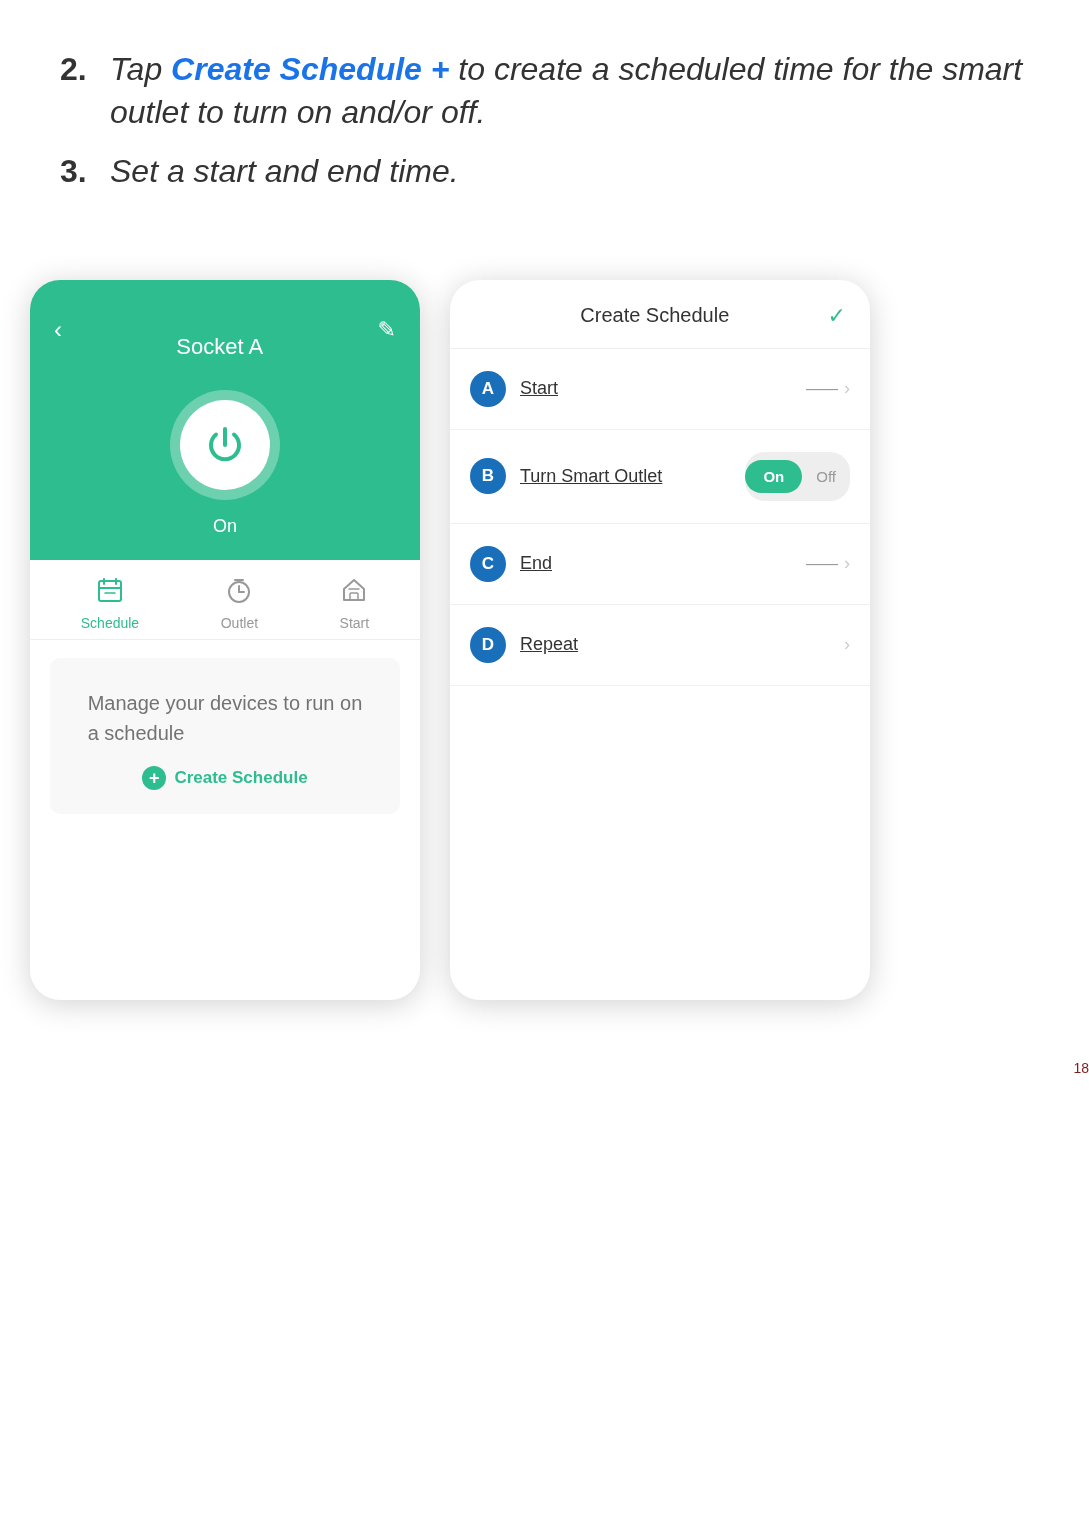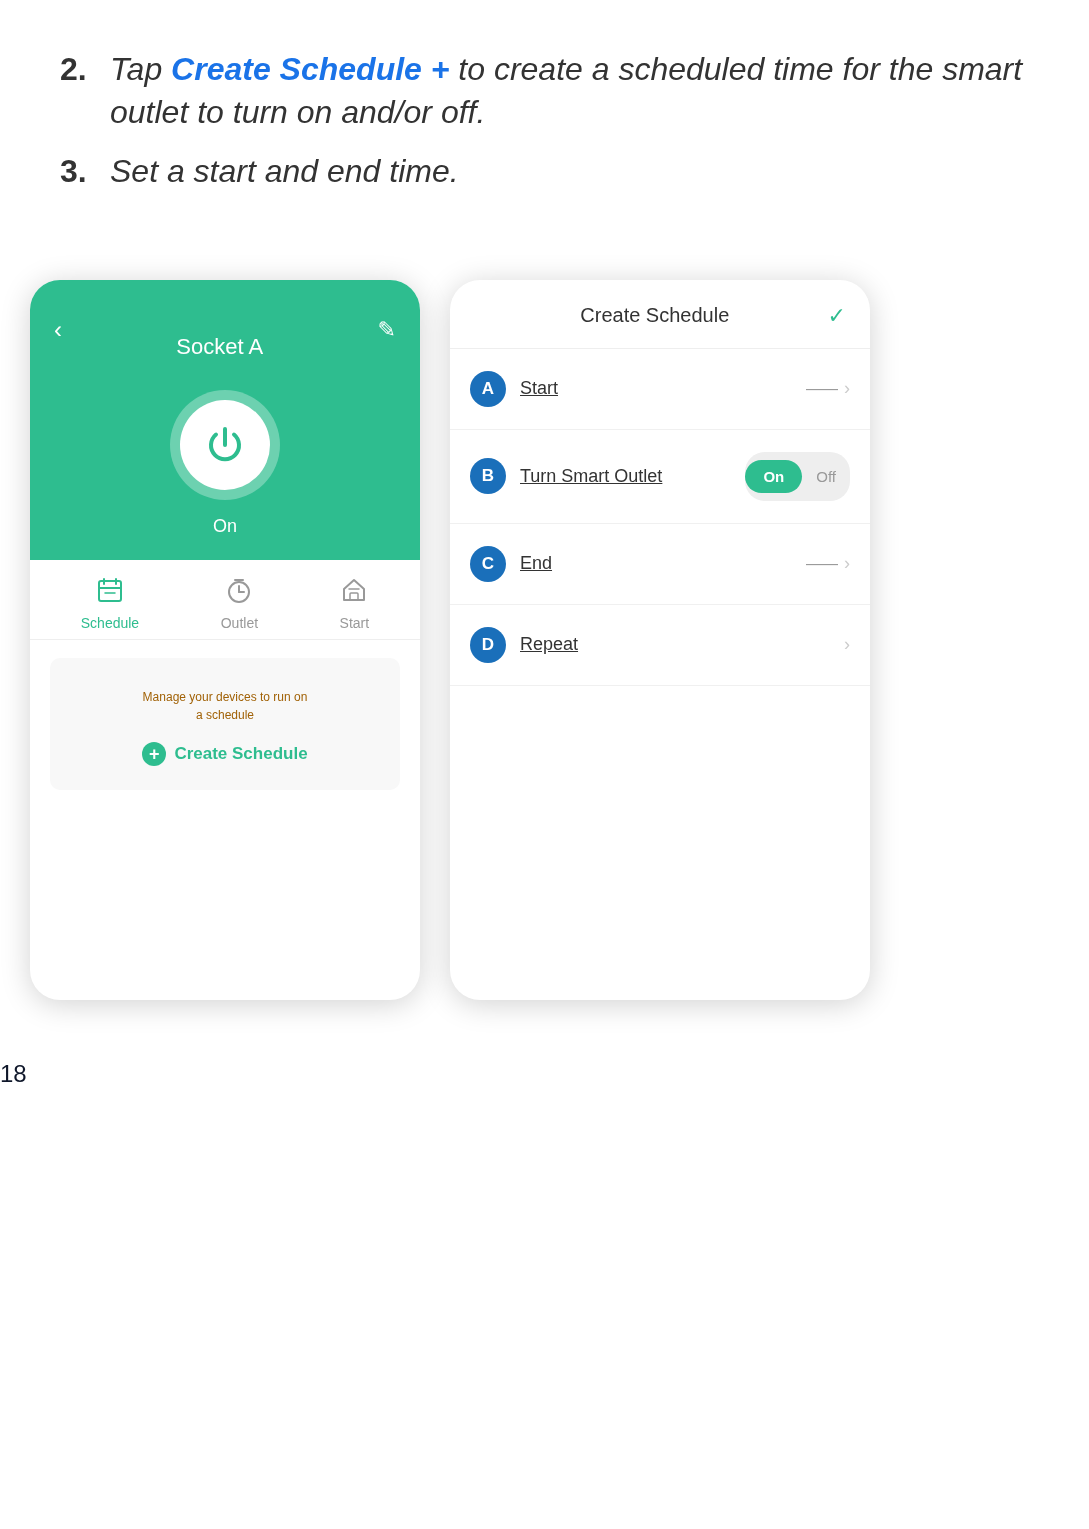--- a/index.html
+++ b/index.html
@@ -156,23 +156,23 @@
       margin: 18px 20px;
       background: #f8f8f8;
       border-radius: 10px;
       padding: 30px 20px 24px;
       display: flex;
       flex-direction: column;
       align-items: center;
       gap: 18px;
     }
     .schedule-desc {
-      color: #a16207;
-      font-size: 12px;
-      text-align: center;
+      color: #737373;
+      font-size: 20px;
+      text-align: left;
       line-height: 1.5;
     }
     .create-schedule-btn {
       display: flex;
       align-items: center;
       gap: 8px;
       color: #2ebd8f;
       font-size: 17px;
       font-weight: 600;
       cursor: pointer;
@@ -289,24 +289,24 @@
     .toggle-off {
       background: transparent;
       color: #999;
       padding: 16px 14px;
       font-size: 15px;
       cursor: pointer;
     }
 
     
     .page-number {
-      text-align: left;
+      text-align: right;
       padding: 40px 0 20px;
-      color: #0f172a;
-      font-size: 24px;
+      color: #7f1d1d;
+      font-size: 14px;
     }
   </style>
 </head>
 <body>
 
 <div class="instructions">
   <div class="instruction-item">
     <span class="instruction-number">2.</span>
     <span class="instruction-text">
       Tap <span class="highlight-blue">Create Schedule +</span><span> to create a scheduled time for the smart outlet to turn on and/or off.</span>

